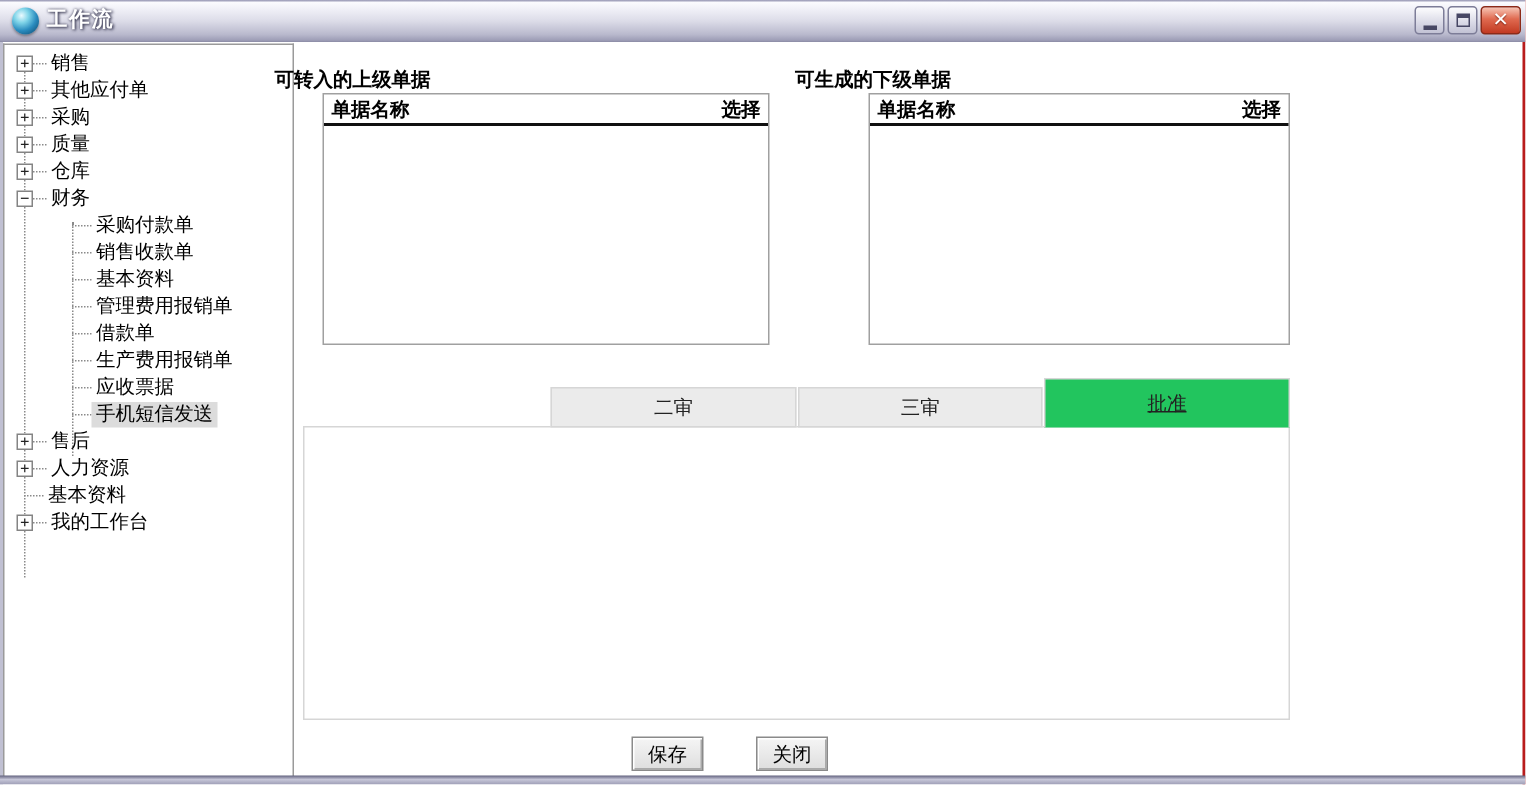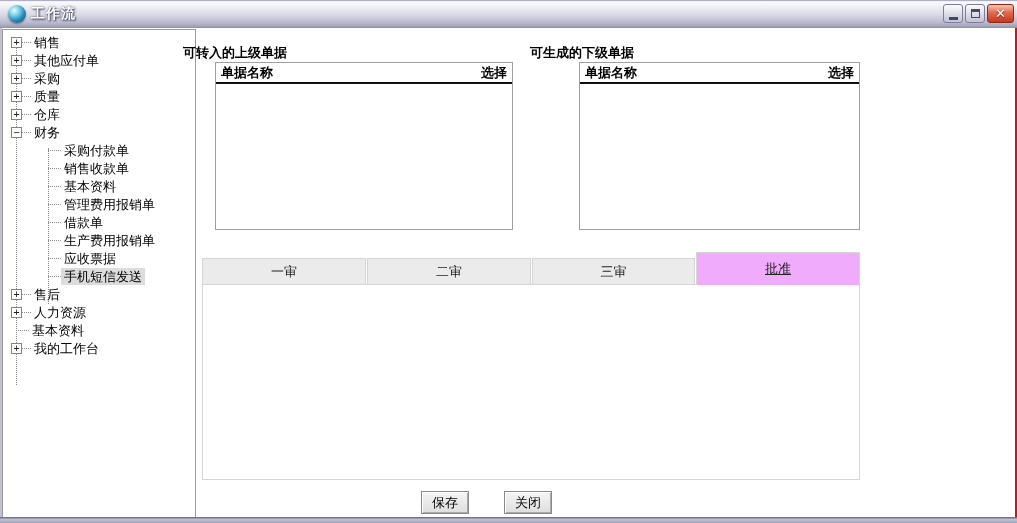--- a/index.html
+++ b/index.html
@@ -43,21 +43,21 @@
 
   
   .panel-label { position:absolute; font-weight:bold; }
   .list-box { position:absolute; background:#fff; border:1px solid #a0a0a0; }
   .list-header { height:21px; display:flex; justify-content:space-between; align-items:flex-end;
     padding:0 5px; font-weight:bold; border-bottom:2px solid #101010; }
 
   
   .tab { position:absolute; top:258px; height:27px; background:#ebebeb; border:1px solid #d6d6d6;
     display:flex; align-items:center; justify-content:center; color:#222; cursor:default; z-index:2; }
-  .tab.active { top:252px; height:33px; background:#f0abfc; border-bottom:none; z-index:4;text-decoration:underline; }
+  .tab.active { top:252px; height:33px; background:#22c55e; border-bottom:none; z-index:4;text-decoration:underline; }
   .tab-panel { position:absolute; left:200px; top:284px; width:658px; height:196px;
     background:#fff; border:1px solid #d6d6d6; z-index:1; }
 
   
   .cb { position:absolute; width:13px; height:13px; border:1px solid #555; background:#fff; }
   .cb.on::after { content:"✓"; position:absolute; left:0px; top:-3px; font-size:13px; font-weight:bold; color:#222; }
   .radio { position:absolute; width:13px; height:13px; border:1px solid #555; border-radius:50%; background:#fff; }
   .radio.on::after { content:""; position:absolute; left:3px; top:3px; width:5px; height:5px; border-radius:50%; background:#111; }
   .ctl-label { position:absolute; line-height:18px; }
   .tfield { position:absolute; background:#ebebeb; border:1px solid #b2b2b2; border-bottom-color:#8f8f8f;
@@ -190,21 +190,20 @@
   </div>
 
   <div class="panel-label" style="left:528px; top:44px;">可生成的下级单据</div>
   <div class="list-box" style="left:577px; top:62px; width:281px; height:168px;">
     <div class="list-header">
       <span>单据名称</span>
       <span>选择</span>
     </div>
   </div>
 
-  <div class="tab" style="left:200px; width:164px;">一审</div>
   <div class="tab" style="left:365px; width:164px;">二审</div>
   <div class="tab" style="left:530px; width:163px;">三审</div>
   <div class="tab active" style="left:694px; width:164px;">批准</div>
   <div class="tab-panel"></div>
 
   <div class="cb on" style="left:212px; top:304px;"></div>
   <div class="ctl-label" style="left:230px; top:302px;">启用批准</div>
 
   <div class="radio on" style="left:336px; top:304px;"></div>
   <div class="ctl-label" style="left:353px; top:302px;">单人</div>

